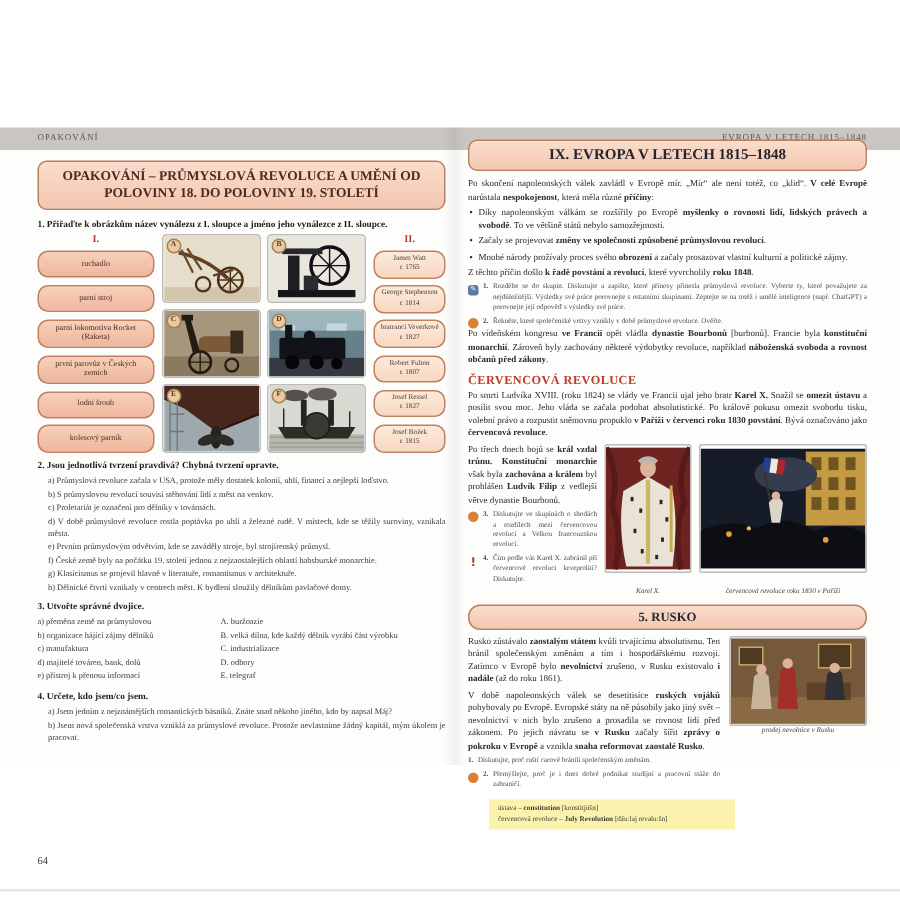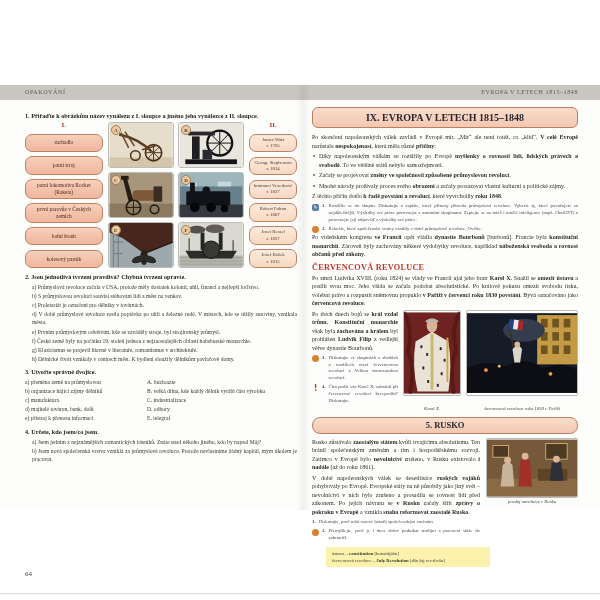--- a/index.html
+++ b/index.html
@@ -8,21 +8,21 @@
   .spread{position:absolute;left:0;top:85px;width:600px;height:425px;background:#fdfdfc;}
   .spread-bottom{position:absolute;left:0;top:508px;width:600px;height:2px;
        background:linear-gradient(#d8d5d0,#ffffff);}
   .spine{position:absolute;left:296px;top:0;width:14px;height:100%;
        background:linear-gradient(90deg,rgba(0,0,0,0) 0%,rgba(0,0,0,0.05) 50%,rgba(0,0,0,0) 100%);}
   .runhead{position:absolute;left:0;top:0;width:600px;height:15px;background:#c9c5c1;}
   .rh-l{position:absolute;left:25px;top:4px;font-size:6px;letter-spacing:.6px;color:#5f5b56;}
   .rh-r{position:absolute;right:22px;top:4px;font-size:6px;letter-spacing:.6px;color:#5f5b56;}
 
   .pageL{position:absolute;left:25px;top:22px;width:272px;}
-  .pageR{position:absolute;left:312px;top:22px;width:266px;}
+  .pageR{position:absolute;left:312px;top:8px;width:266px;}
 
   .title-box{background:linear-gradient(#f9ddcb,#f3c7b1);border:1px solid #b97f63;border-radius:6px;
        padding:4px 10px;text-align:center;font-weight:bold;font-size:9px;line-height:1.25;
        color:#4c2c20;margin-bottom:6px;}
   .chap-box{background:linear-gradient(#f9ddcb,#f3c7b1);border:1px solid #b97f63;border-radius:6px;
        padding:4px 8px;text-align:center;font-weight:bold;font-size:10px;color:#26242e;margin-bottom:5px;}
   .sec-box{background:linear-gradient(#f9ddcb,#f3c7b1);border:1px solid #b97f63;border-radius:8px;
        padding:2.5px 8px;text-align:center;font-weight:bold;font-size:8.5px;color:#26242e;margin:6px 0 4px;}
 
   .thead{font-size:6.2px;font-weight:bold;color:#1d1c1a;margin:5px 0 3px;}
@@ -85,20 +85,21 @@
 <body>
 
 <div class="spread">
   <div class="runhead">
     <span class="rh-l">OPAKOVÁNÍ</span>
     <span class="rh-r">EVROPA V LETECH 1815–1848</span>
   </div>
   <div class="spine"></div>
 
   <div class="pageL">
+    <div class="title-box">OPAKOVÁNÍ – PRŮMYSLOVÁ REVOLUCE A UMĚNÍ OD POLOVINY 18. DO POLOVINY 19. STOLETÍ</div>
 
     <div class="thead">1. Přiřaďte k obrázkům název vynálezu z I. sloupce a jméno jeho vynálezce z II. sloupce.</div>
 
     <div class="match">
       <div class="mcol1">
         <div class="mcol-h">I.</div>
         <div class="ibox">ruchadlo</div>
         <div class="ibox">parní stroj</div>
         <div class="ibox">parní lokomotiva Rocket (Raketa)</div>
         <div class="ibox">první parovůz v Českých zemích</div>

